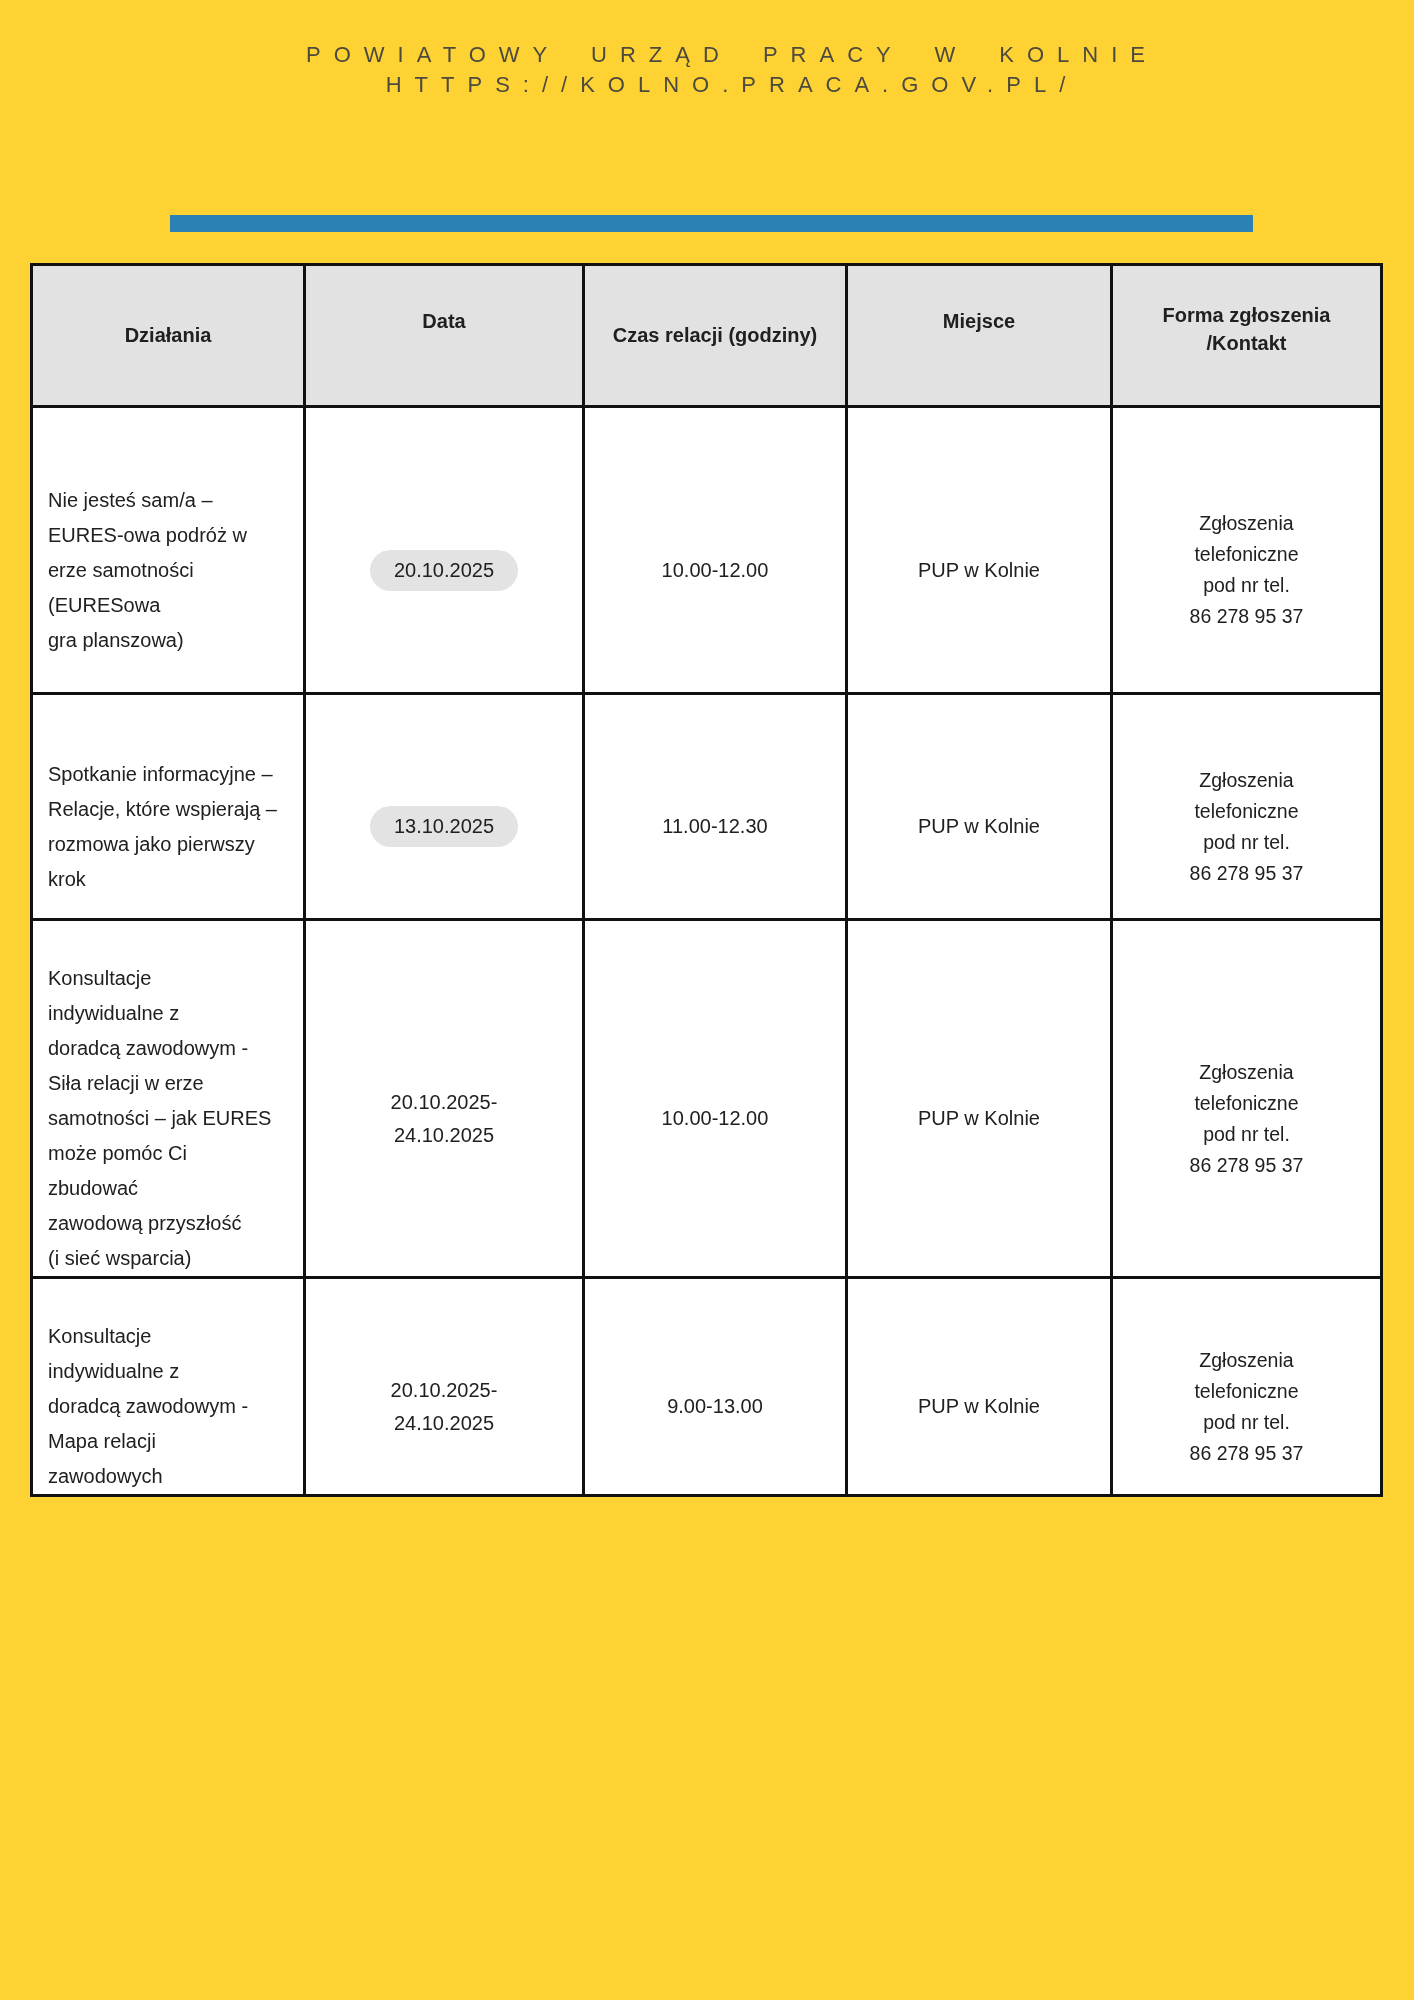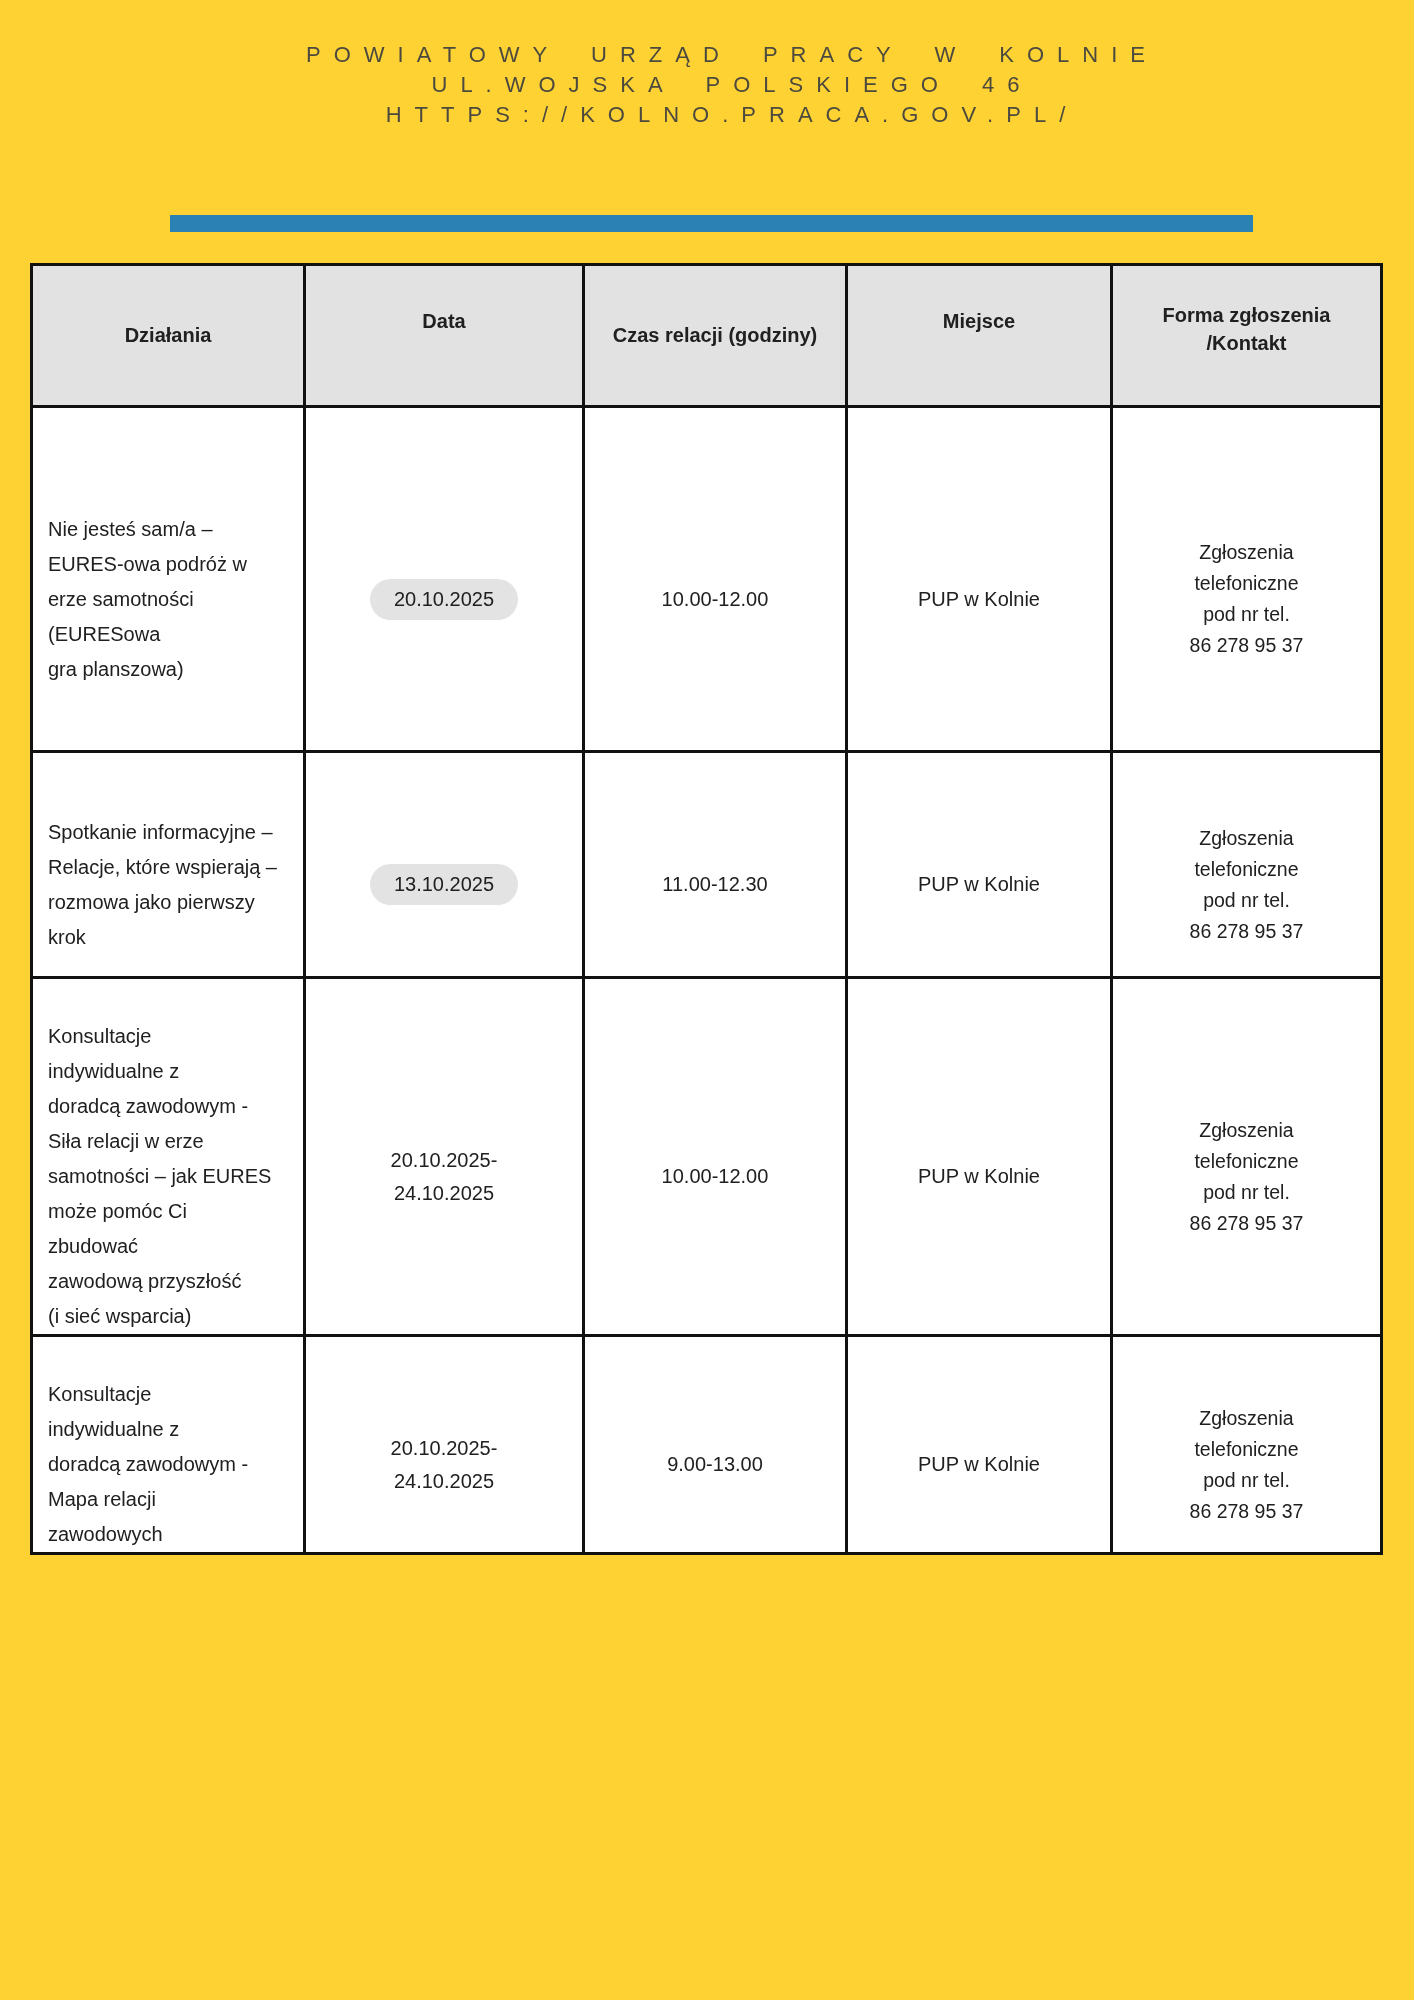--- a/index.html
+++ b/index.html
@@ -62,21 +62,21 @@
   table.schedule th {
     background: #E2E2E2;
     font-size: 20px;
     font-weight: bold;
     text-align: center;
     line-height: 28px;
     padding: 0 8px 14px 8px;
     white-space: pre-line;
   }
   tr.header-row   { height: 142px; }
-  tr.row-0        { height: 345px; }
+  tr.row-0        { height: 287px; }
   tr.row-1        { height: 226px; }
   tr.row-2        { height: 287px; }
   tr.row-3        { height: 205px; }
 
   .hdr-high { position: relative; top: -8px; display: inline-block; }
   .hdr-low  { position: relative; top:  6px; display: inline-block; }
 
   td.cell {
     font-size: 20px;
     text-align: center;
@@ -108,21 +108,20 @@
     display: inline-block;
     font-size: 19.5px;
     line-height: 31px;
   }
 </style>
 </head>
 <body>
 
 <div class="org-header">
   <span class="line">POWIATOWY URZĄD PRACY W KOLNIE</span>
-  <span class="line">UL.WOJSKA POLSKIEGO 46</span>
   <span class="line">HTTPS://KOLNO.PRACA.GOV.PL/</span>
 </div>
 
 <div class="divider"></div>
 
 <table class="schedule">
   <colgroup>
     <col style="width:273px">
     <col style="width:279px">
     <col style="width:263px">

